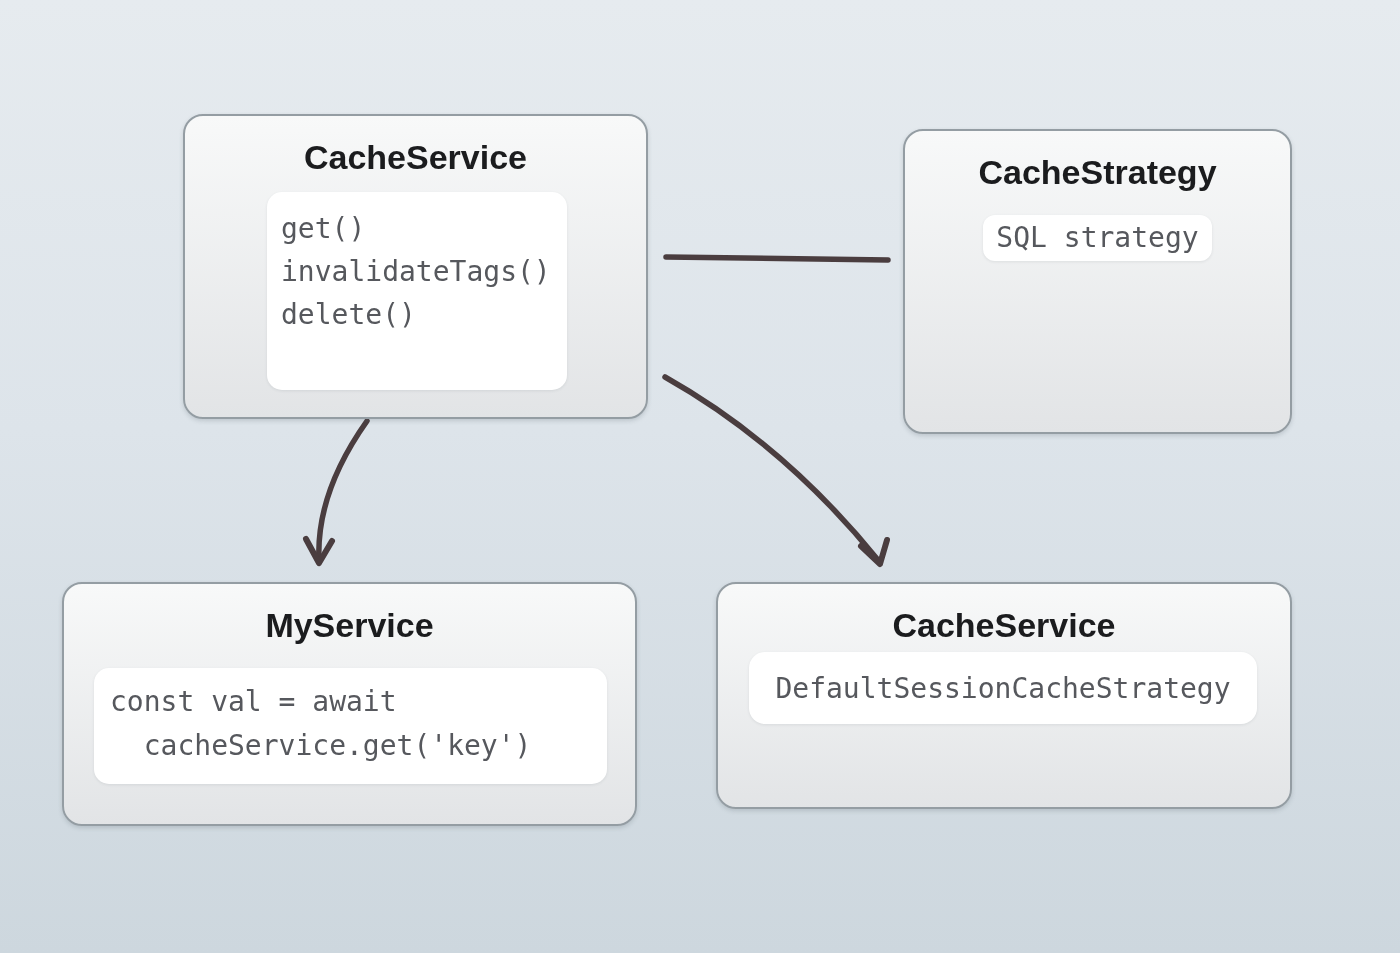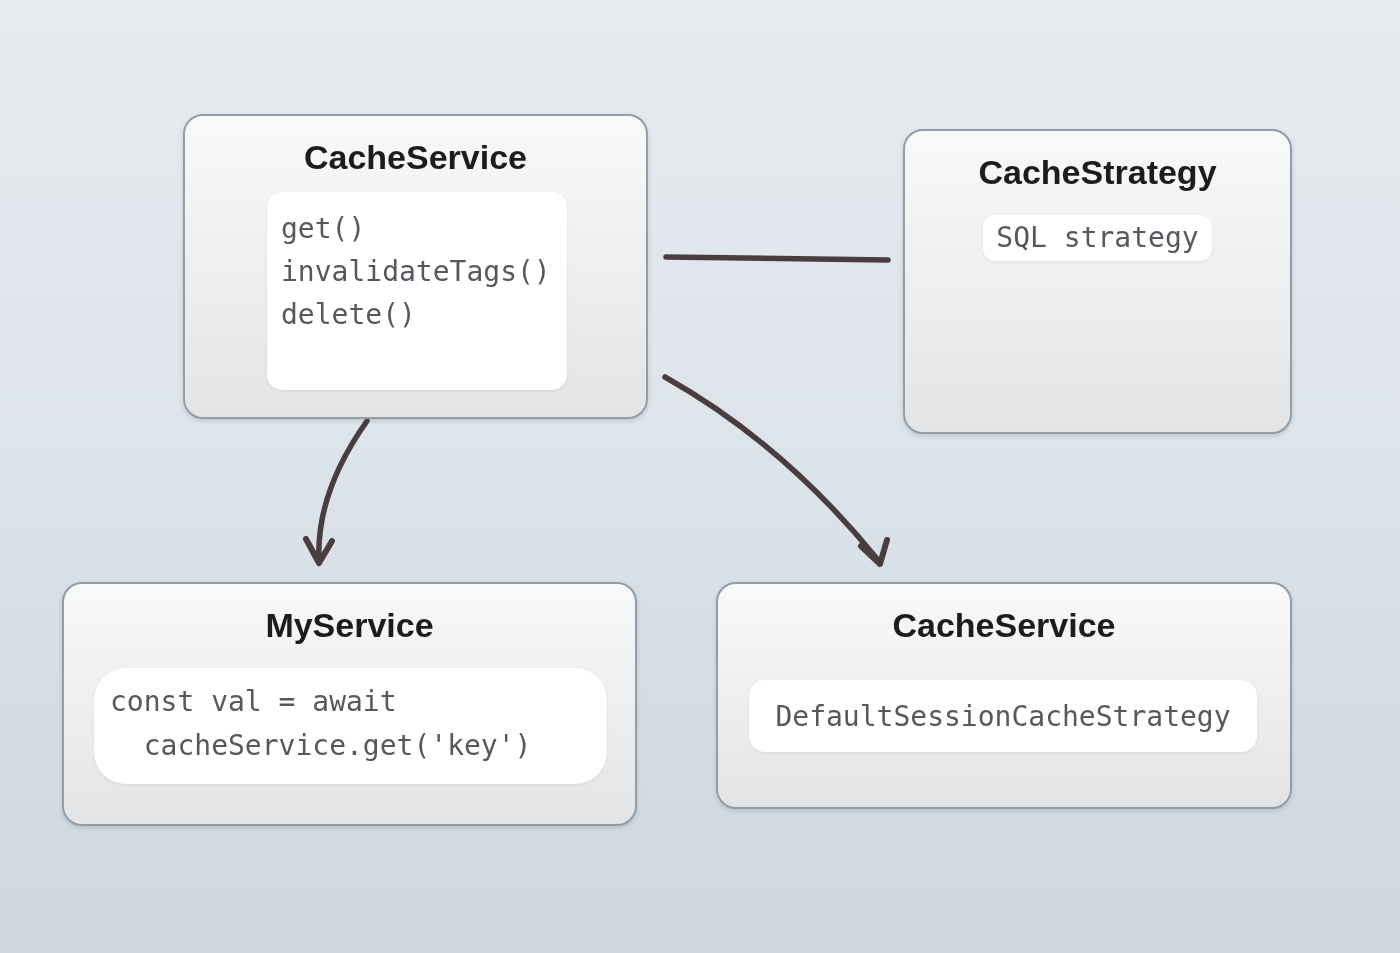--- a/index.html
+++ b/index.html
@@ -85,26 +85,26 @@
   }
   .pill {
     background: var(--panel, #ffffff);
     border-radius: 12px;
     padding: 7px 13px;
     line-height: 32px;
     box-shadow: 0 1px 3px rgba(60, 70, 80, 0.10);
   }
   
   .node-my-service { left: 62px; top: 571px; width: 575px; height: 244px; }
-  .snippet-panel { left: 30px; top: 84px; width: 513px; height: 116px; padding: 12px 0 0 16px; box-sizing: border-box; border-radius: 32px; }
+  .snippet-panel { left: 30px; top: 84px; width: 513px; height: 116px; padding: 12px 0 0 16px; box-sizing: border-box; }
   .snippet-panel .code-line { line-height: 44px; }
   
   .node-session-cache { left: 716px; top: 571px; width: 576px; height: 227px; }
   .strategy-pill {
-    left: 31px; top: 96px; width: 508px; height: 72px;
+    left: 31px; top: 68px; width: 508px; height: 72px;
     display: flex;
     align-items: center;
     justify-content: center;
     border-radius: 16px;
   }
 </style>
 </head>
 <body>
 
 <div class="stage">

